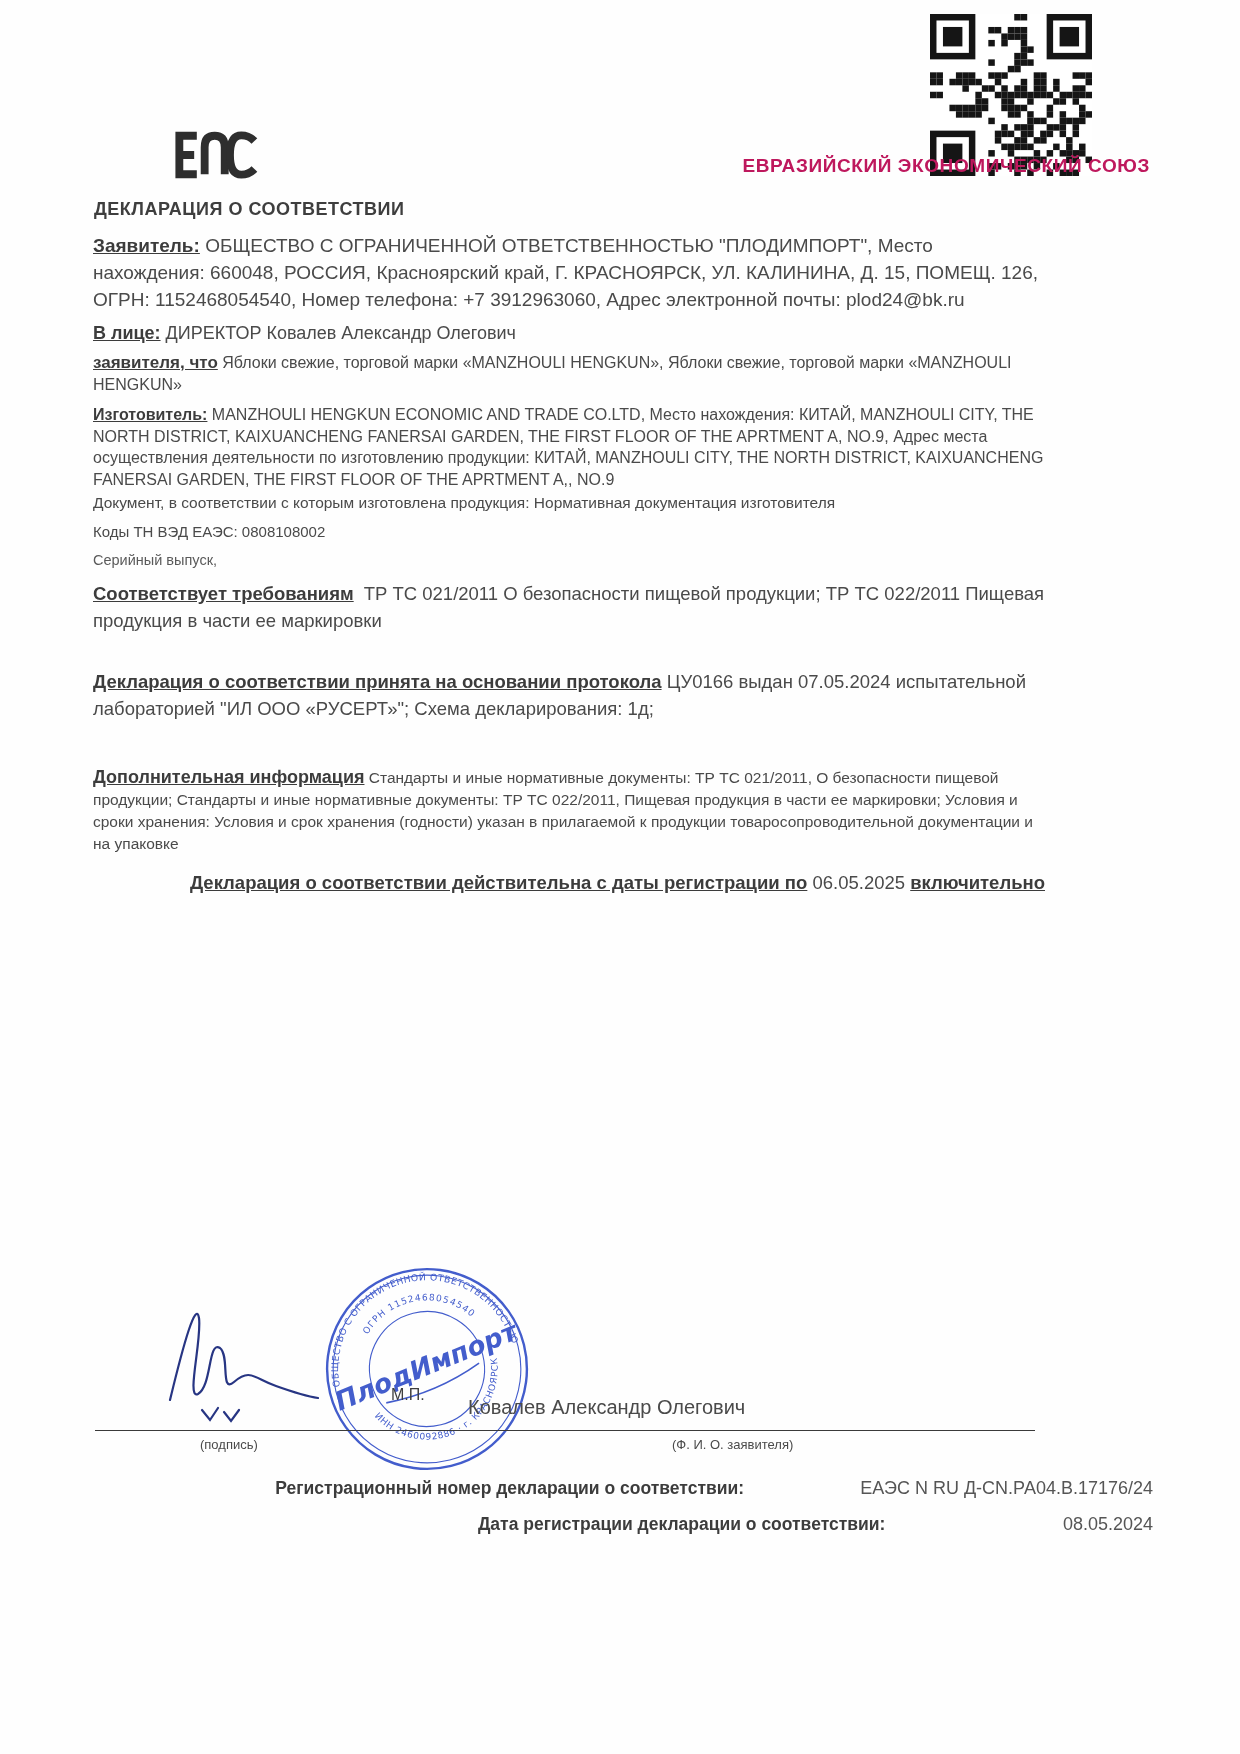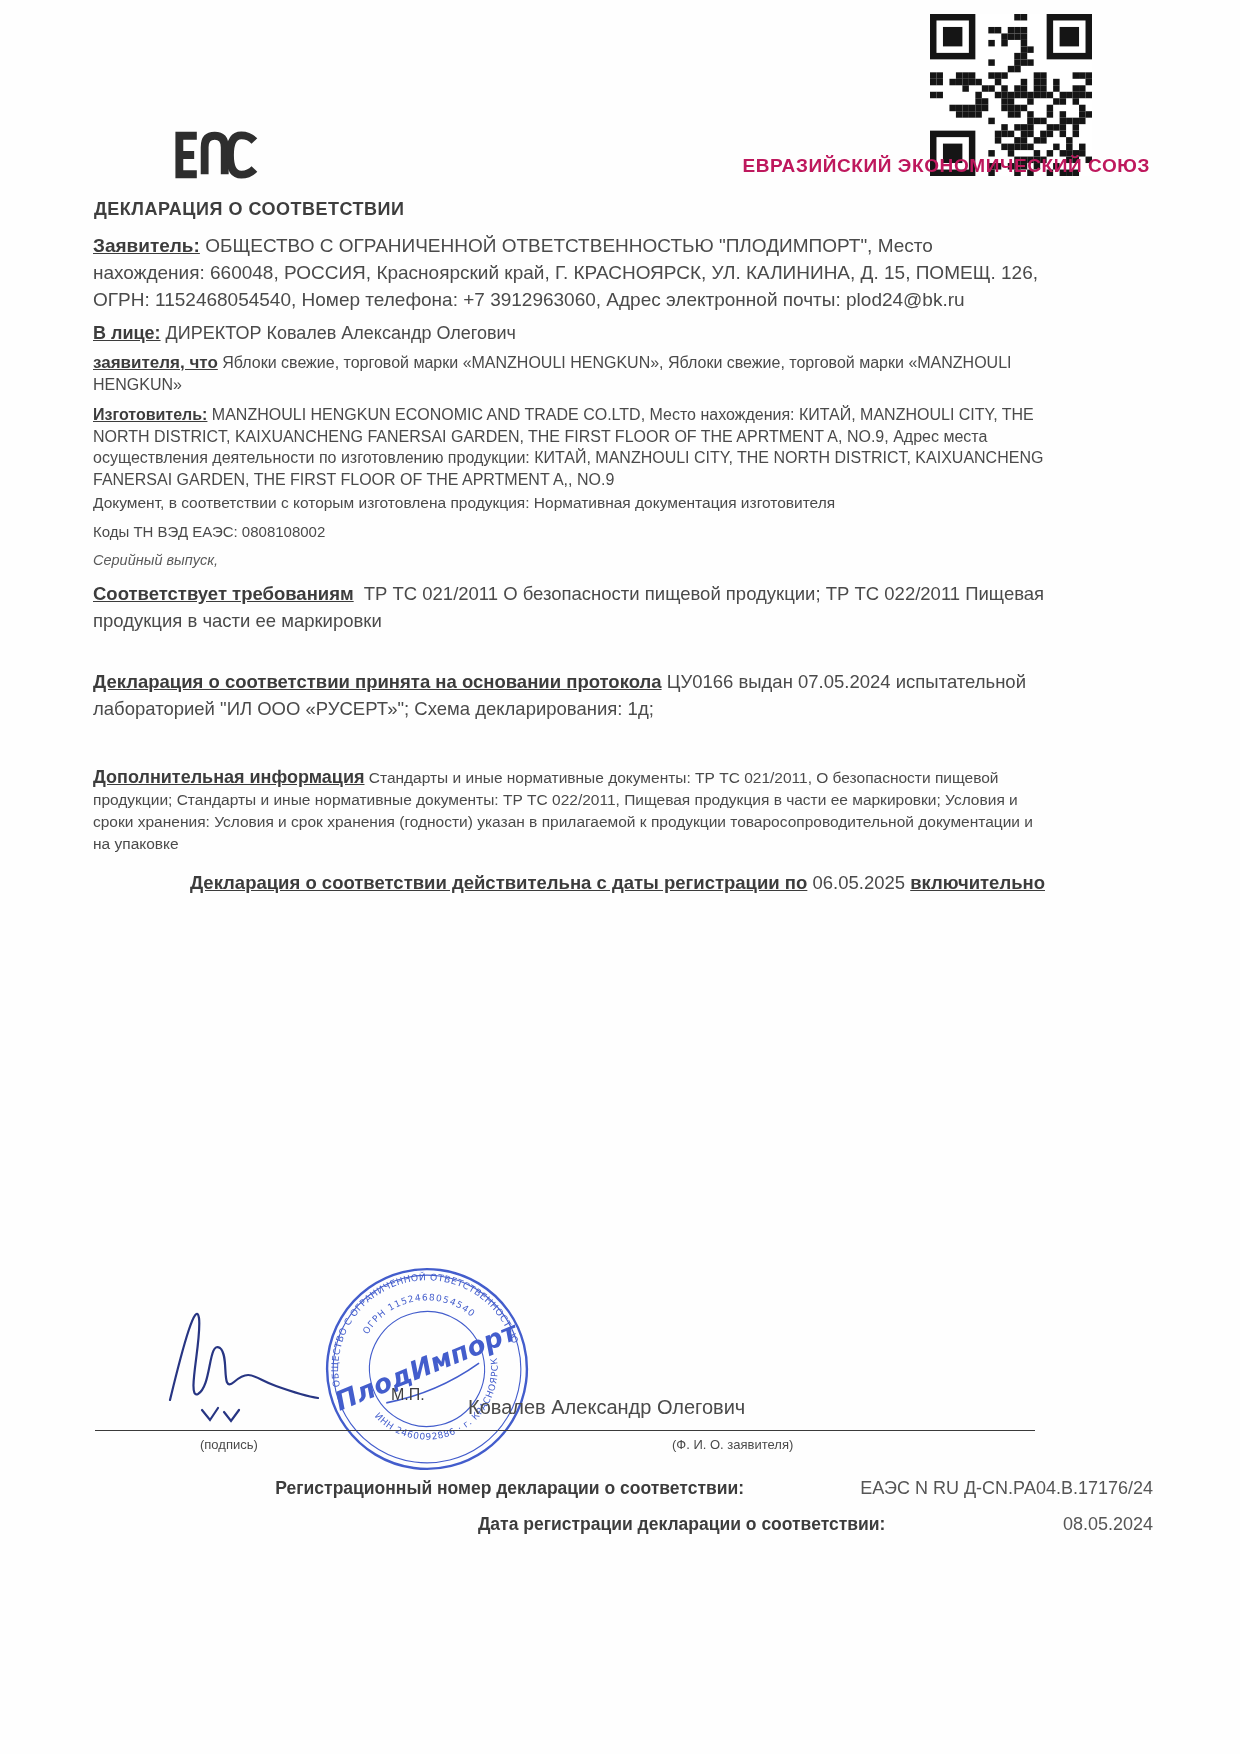--- a/index.html
+++ b/index.html
@@ -27,21 +27,21 @@
   .body-text{position:absolute;left:93px;top:232px;width:952px;}
   .body-text p{margin:0 0 8px 0;}
   .lbl{font-weight:bold;color:#3c3c3c;text-decoration:underline;}
   .p-applicant{font-size:19px;line-height:27px;}
   .p-person{font-size:18px;line-height:25px;margin-bottom:6px !important;}
   .p-declares{font-size:16px;line-height:22px;}
   .p-declares .lbl{font-size:17px;}
   .p-manufacturer{font-size:16px;line-height:21.5px;margin-bottom:2px !important;}
   .line-doc{font-size:15.5px;line-height:21px;margin:0;}
   .line-tnved{font-size:15px;line-height:21px;margin:0;}
-  .line-serial{font-size:14.5px;line-height:20px;margin:0 0 10px 0 !important;color:#5a5a5a;font-style:italic;}
+  .line-serial{font-size:14.5px;line-height:20px;margin:0 0 10px 0 !important;color:#5a5a5a;}
   .p-compliance{font-size:18.5px;line-height:27px;margin-top:6px !important;}
   .p-compliance .val{margin-left:10px;}
   .p-basis{font-size:18.5px;line-height:27px;margin-top:34px !important;}
   .p-additional{font-size:15.5px;line-height:22px;margin-top:44px !important;}
   .p-additional .lbl{font-size:18px;}
   .p-validity{font-size:18.5px;line-height:27px;margin-top:14px !important;text-align:right;}
   
   .signature-svg{position:absolute;left:158px;top:1282px;}
   .stamp{position:absolute;left:316px;top:1258px;width:222px;height:222px;transform:rotate(-14deg);opacity:.92;}
   .mp-label{position:absolute;left:391px;top:1386px;font-size:16px;color:#3f3f3f;z-index:5;}

